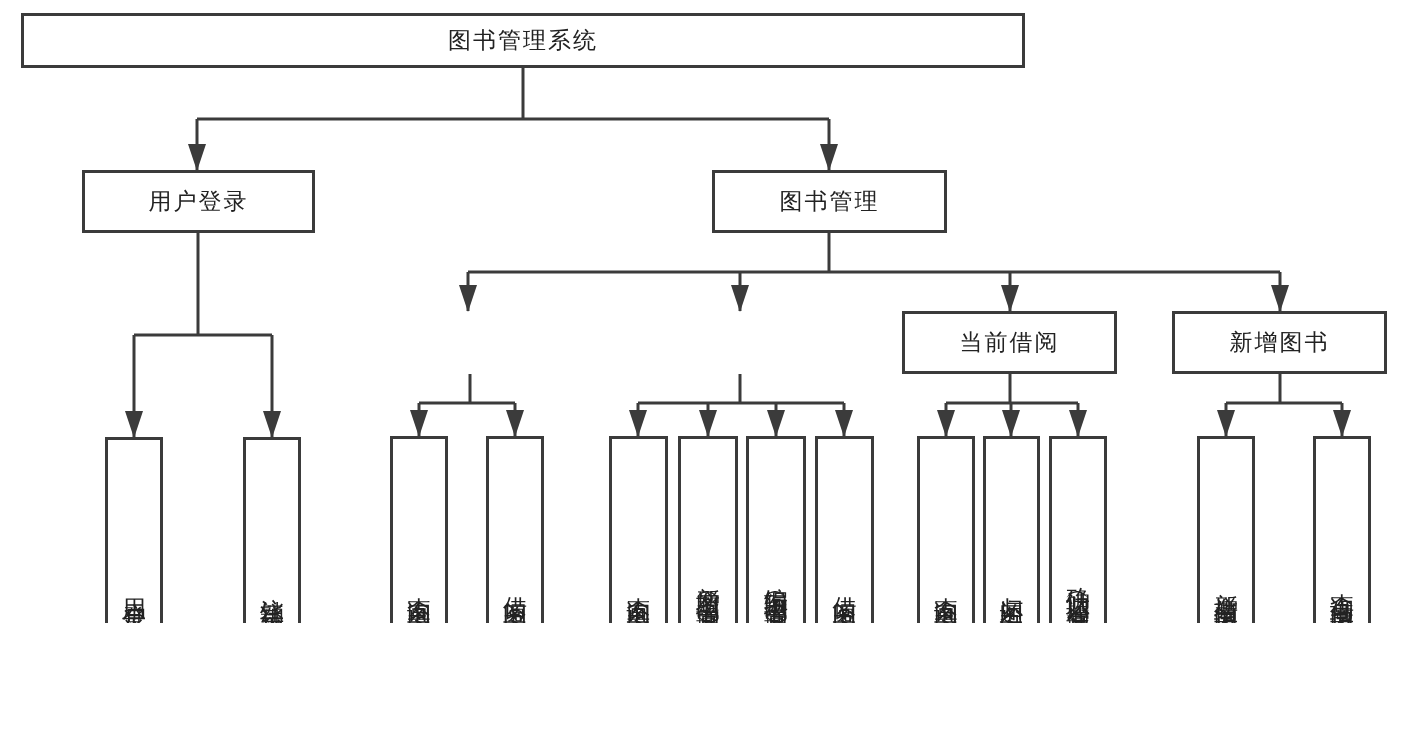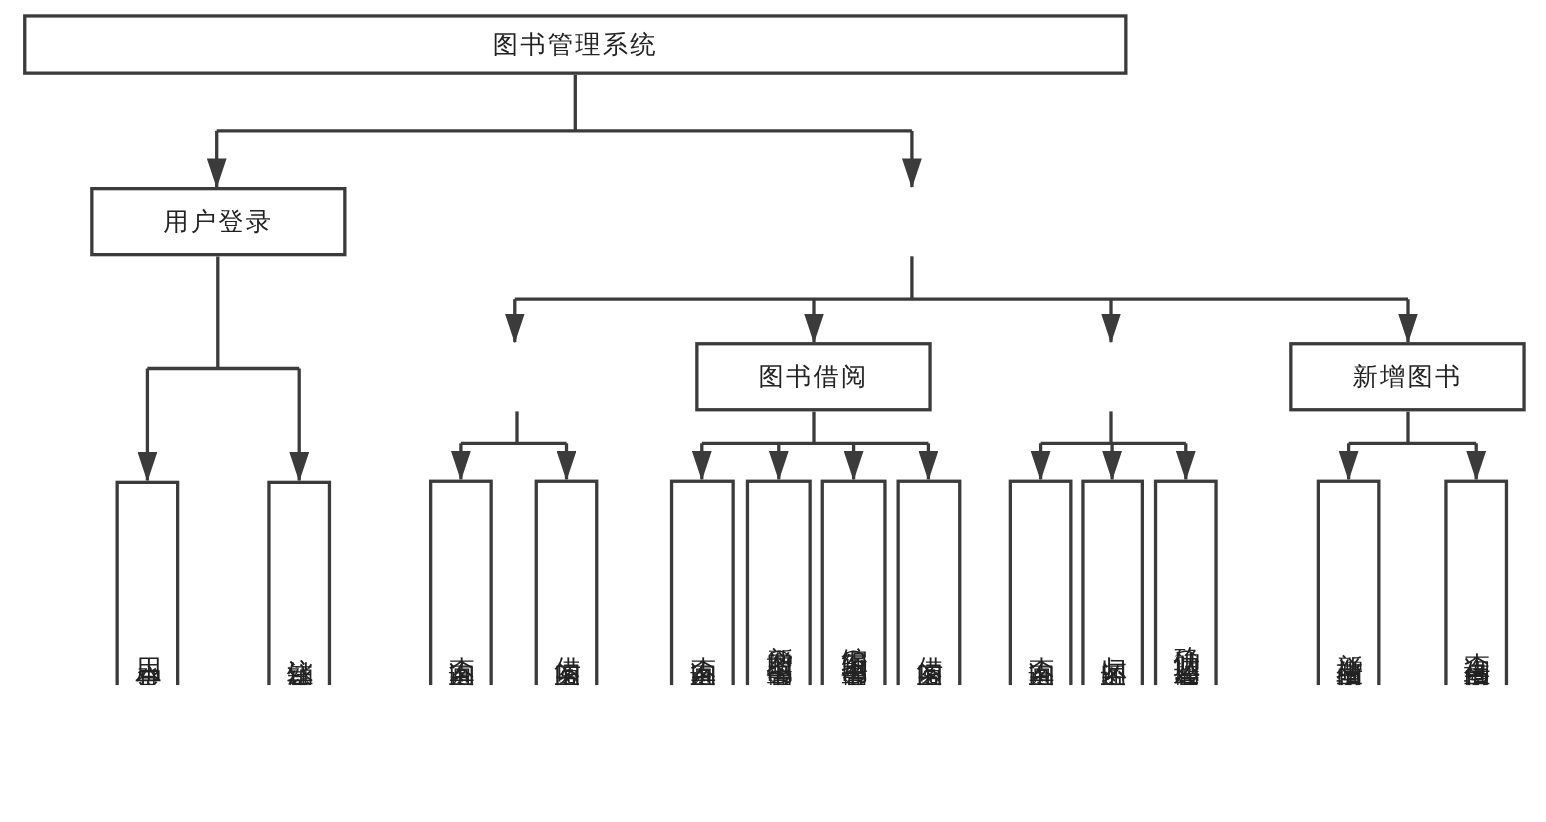--- a/index.html
+++ b/index.html
@@ -100,23 +100,26 @@
     <path d="M1342,403 V436" marker-end="url(#ah)"></path>
   </svg>
 
   <div class="node" style="left:21px;top:13px;width:1004px;height:55px">
     <span class="hl">图书管理系统</span>
   </div>
 
   <div class="node" style="left:82px;top:170px;width:233px;height:63px">
     <span class="hl">用户登录</span>
   </div>
+  <div class="node" style="left:712px;top:170px;width:235px;height:63px">
+    <span class="hl">图书管理</span>
+  </div>
 
-  <div class="node" style="left:632px;top:311px;width:215px;height:63px">
-    <span class="hl">图书借阅</span>
+  <div class="node" style="left:902px;top:311px;width:215px;height:63px">
+    <span class="hl">当前借阅</span>
   </div>
   <div class="node" style="left:1172px;top:311px;width:215px;height:63px">
     <span class="hl">新增图书</span>
   </div>
 
   <div class="node" style="left:105px;top:437px;width:58px;height:299px">
     <span class="vt">用户登录</span>
   </div>
   <div class="node" style="left:243px;top:437px;width:58px;height:299px">
     <span class="vt">注销登录</span>

